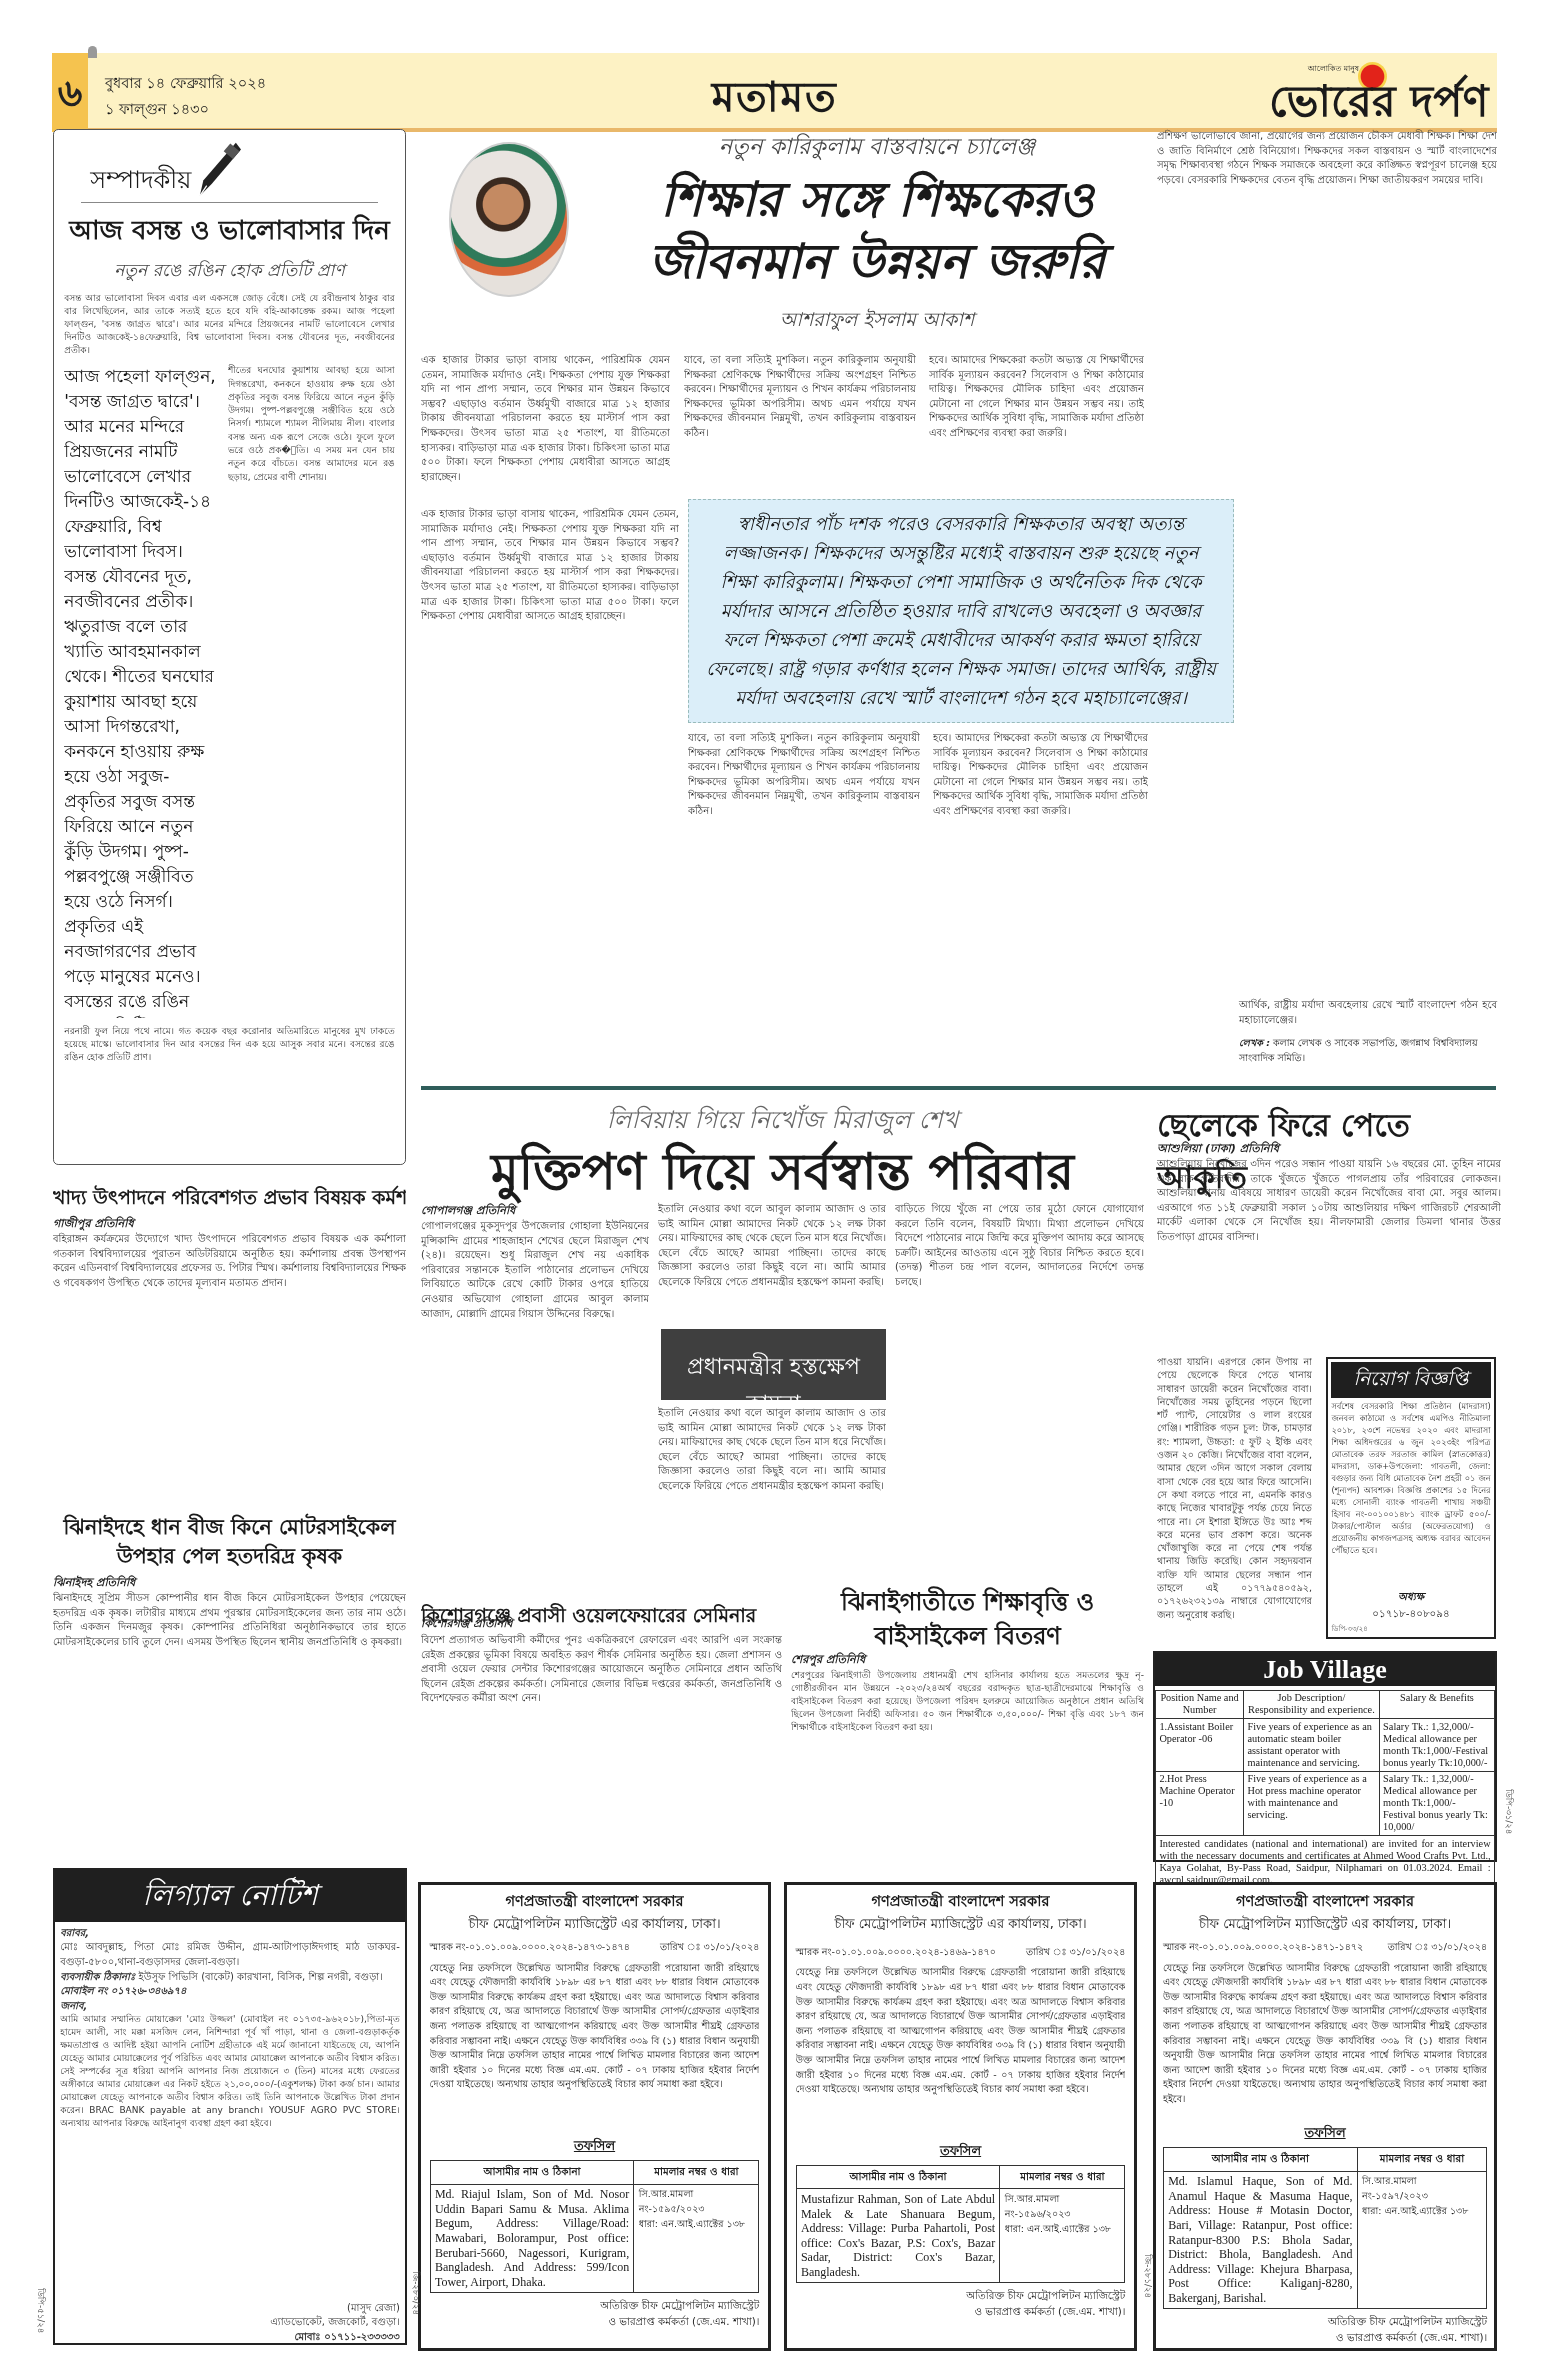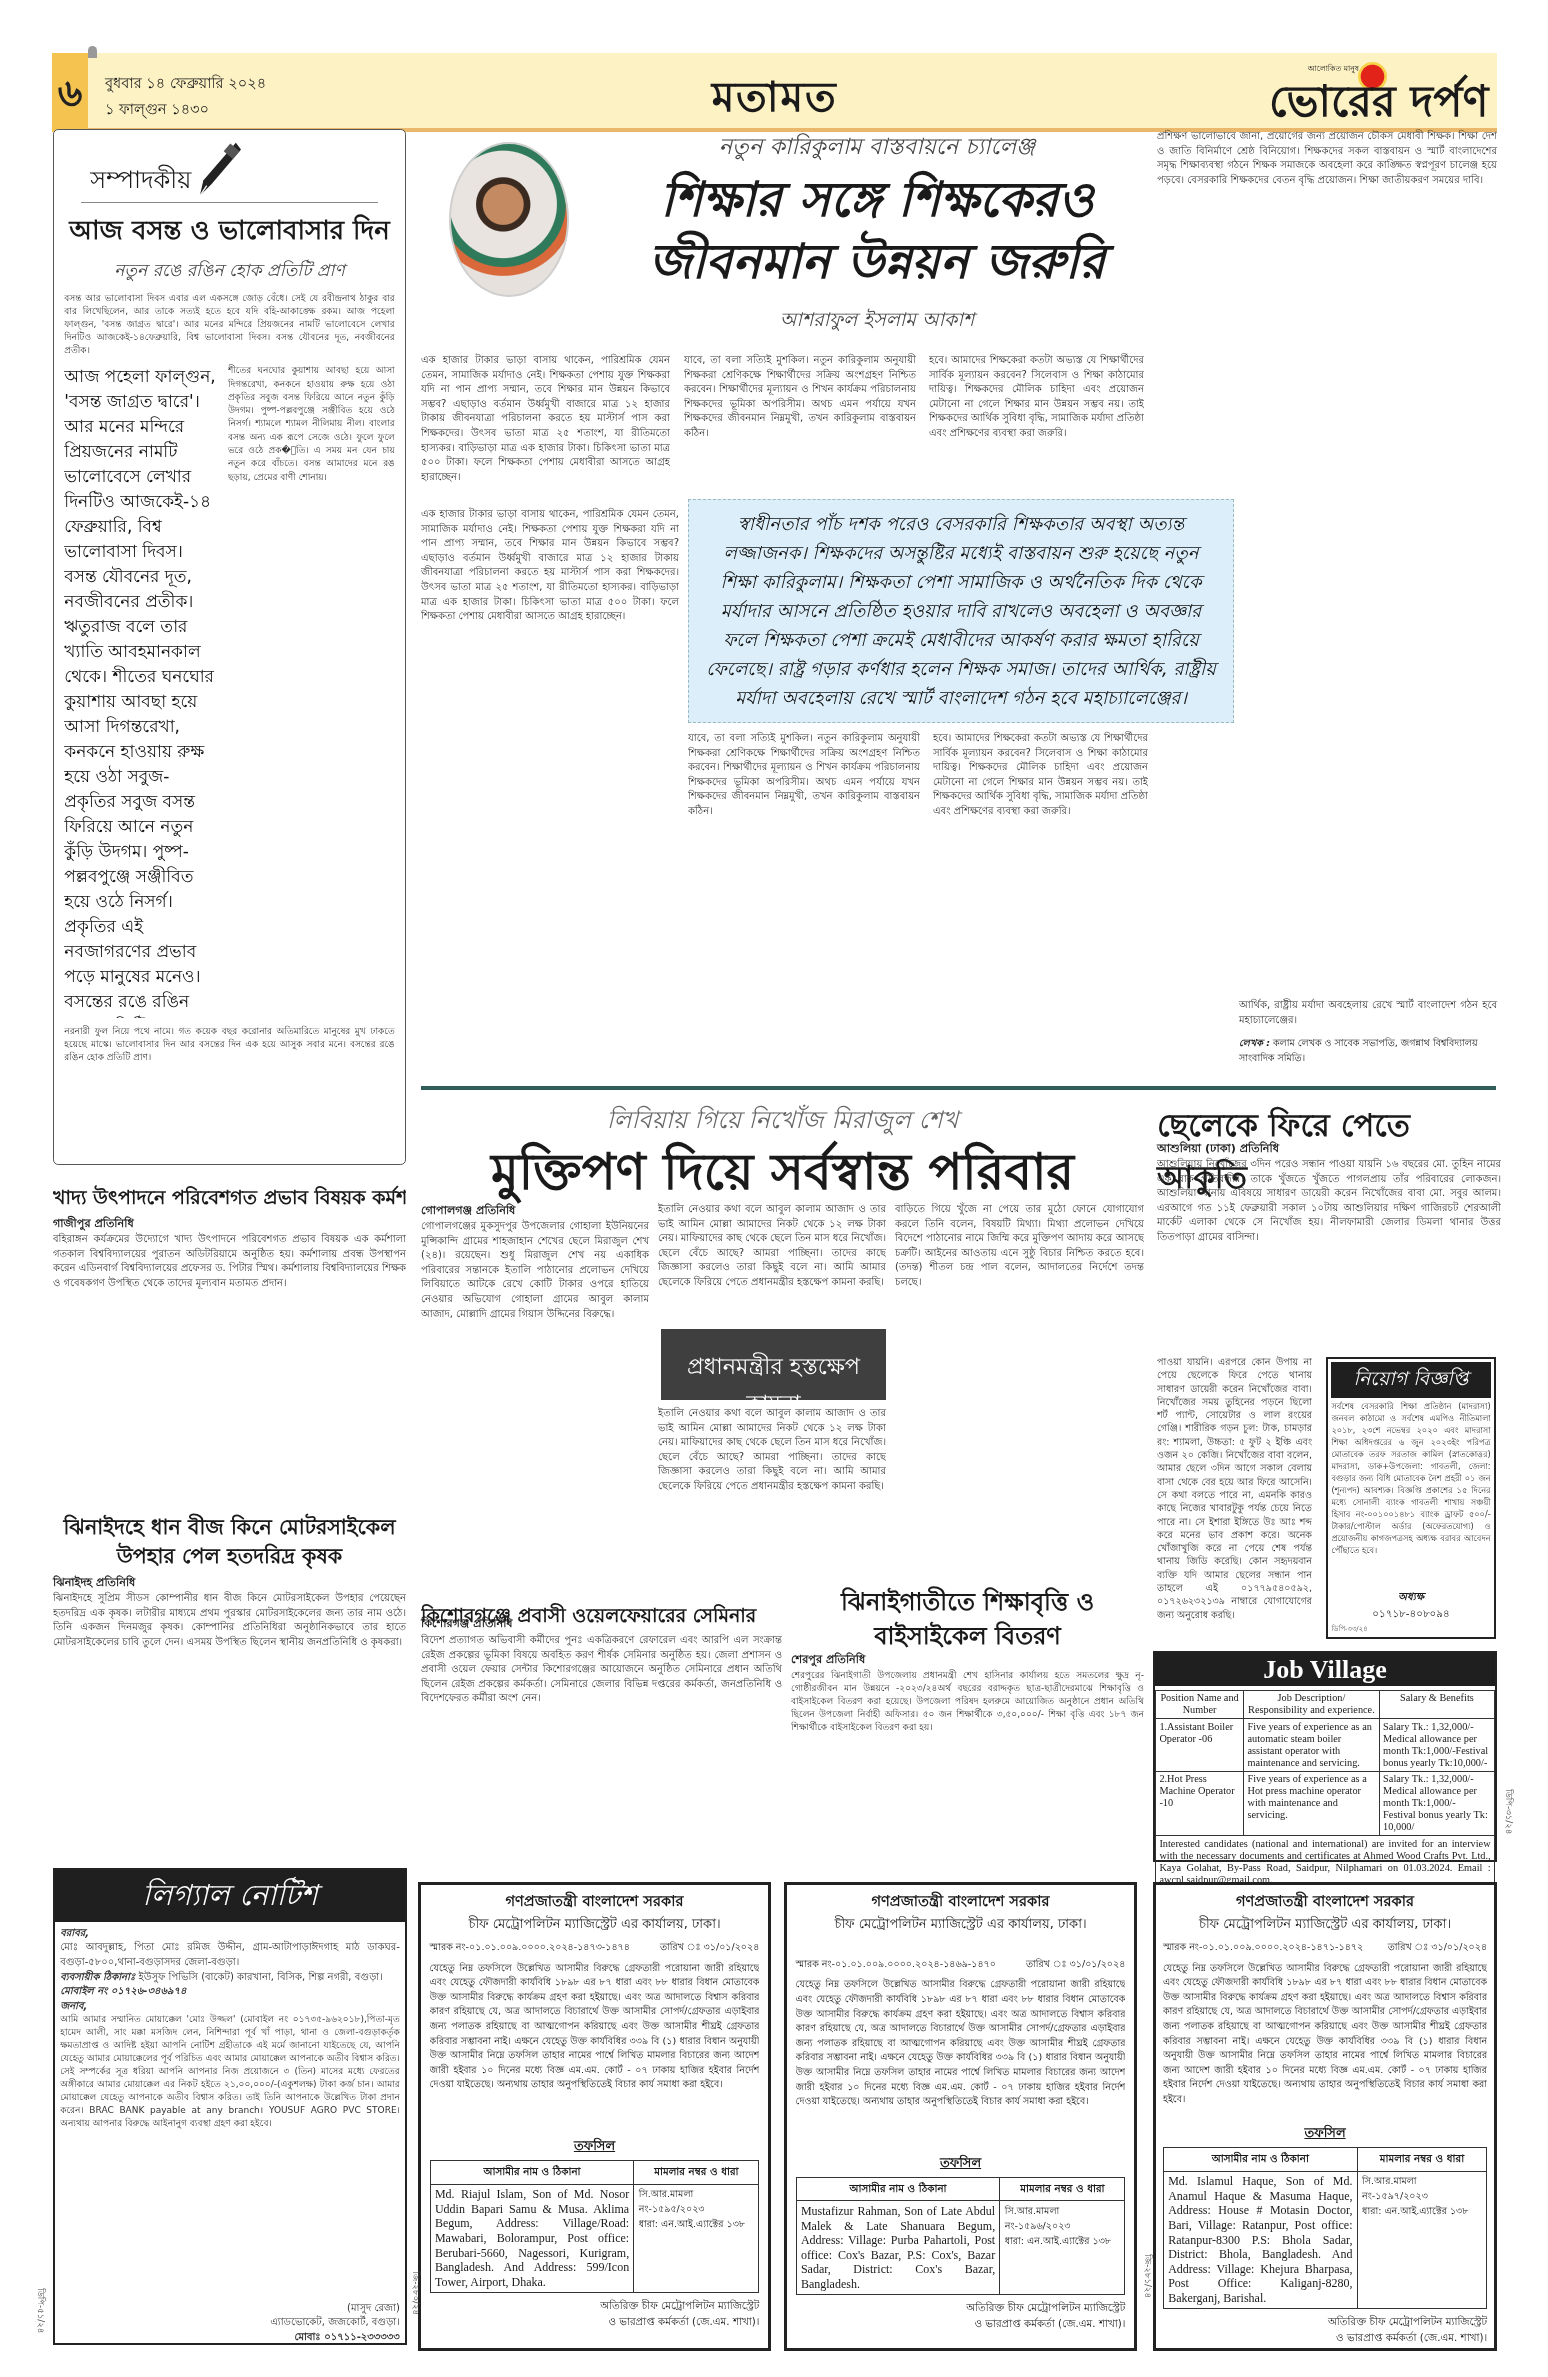--- a/index.html
+++ b/index.html
@@ -14,21 +14,21 @@
   .section-title { left: 0; width: 1445px; top: 12px; text-align: center; font-size: 41px; font-weight: bold; letter-spacing: 1.7px; }
   .logo { right: 8.6px; top: 15.5px; font-size: 43px; font-weight: bold; color: #1a1a1a; }
   .logo-sun { right: 110px; top: 8.6px; width: 29px; height: 29px; border-radius: 50%; background: radial-gradient(circle, #e2231a 55%, #f7d34a 60%); }
   .logo-tag { right: 138px; top: 8.6px; font-size: 7.7px; }
 
   .box { border: 1.7px solid #555; border-radius: 5.2px; background: #fff; }
   .col-text { font-size: 10px; line-height: 14.6px; text-align: justify; color: #333; font-family: "DejaVu Sans", sans-serif; }
   .hline { height: 0.9px; background: #888; }
   .dark-banner { background: #1f1f1f; color: #fff; text-align: center; }
   .gray-banner { background: #3f3f3f; color: #fff; text-align: center; }
-  .reporter { font-size: 11.2px; font-weight: bold; color: #222; font-family: "DejaVu Sans", sans-serif; }
+  .reporter { font-size: 11.2px; font-style: italic; font-weight: bold; color: #222; font-family: "DejaVu Sans", sans-serif; }
 
   .pull-quote { background: #dbeef9; border: 1.7px dashed #9bb; padding: 8.6px 13.8px; text-align: center; font-size: 18px; line-height: 29px; font-style: italic; color: #111; font-family: "DejaVu Sans", sans-serif; }
 
   .photo-frame { border-radius: 50%; background: radial-gradient(circle at 45% 40%, #c48a62 0 18%, #3b2a20 19% 24%, #e9e4e0 25% 48%, #2f7a5a 49% 56%, #d9683a 57% 64%, #e6e1dc 65% 100%); border: 2.6px solid #cfcfcf; }
 
   .notice-box { border: 3.4px solid #222; background: #fff; }
   .notice-title { text-align: center; font-weight: bold; font-size: 14.6px; font-family: "DejaVu Sans", sans-serif; }
   .notice-sub { text-align: center; font-size: 13px; font-family: "DejaVu Sans", sans-serif; }
   .notice-ref { font-size: 9.5px; font-family: "DejaVu Sans", sans-serif; display: flex; justify-content: space-between; }
   .notice-body { font-size: 9.5px; line-height: 14.6px; text-align: justify; font-family: "DejaVu Sans", sans-serif; }
@@ -218,21 +218,21 @@
   <div class="sign" style="margin-top:5.2px;">
       <div>অতিরিক্ত চীফ মেট্রোপলিটন ম্যাজিস্ট্রেট</div>
       <div>ও ভারপ্রাপ্ত কর্মকর্তা (জে.এম. শাখা)।</div>
     </div>
 </div>
 <div class="abs vert-code" style="left:409px; top:2271px;">জি-২৮০/২৪</div>
 
 <div class="abs notice-box" style="left:784px; top:1882px; width:353px; height:469px; padding:5.2px 8.6px;">
   <div class="notice-title">গণপ্রজাতন্ত্রী বাংলাদেশ সরকার</div>
   <div class="notice-sub">চীফ মেট্রোপলিটন ম্যাজিস্ট্রেট এর কার্যালয়, ঢাকা।</div>
-  <div class="notice-ref" style="margin-top:22px;">
+  <div class="notice-ref" style="margin-top:10px;">
       <span>স্মারক নং-০১.০১.০০৯.০০০০.২০২৪-১৪৬৯-১৪৭০</span>
       <span>তারিখ ঃ ৩১/০১/২০২৪</span>
     </div>
   <div class="notice-body" style="margin-top:5.2px; height:172px; overflow:hidden;">যেহেতু নিম্ন তফসিলে উল্লেখিত আসামীর বিরুদ্ধে গ্রেফতারী পরোয়ানা জারী রহিয়াছে এবং যেহেতু ফৌজদারী কার্যবিধি ১৮৯৮ এর ৮৭ ধারা এবং ৮৮ ধারার বিধান মোতাবেক উক্ত আসামীর বিরুদ্ধে কার্যক্রম গ্রহণ করা হইয়াছে। এবং অত্র আদালতে বিশ্বাস করিবার কারণ রহিয়াছে যে, অত্র আদালতে বিচারার্থে উক্ত আসামীর সোপর্দ/গ্রেফতার এড়াইবার জন্য পলাতক রহিয়াছে বা আত্মগোপন করিয়াছে এবং উক্ত আসামীর শীঘ্রই গ্রেফতার করিবার সম্ভাবনা নাই। এক্ষনে যেহেতু উক্ত কার্যবিধির ৩৩৯ বি (১) ধারার বিধান অনুযায়ী উক্ত আসামীর নিম্নে তফসিল তাহার নামের পার্শ্বে লিখিত মামলার বিচারের জন্য আদেশ জারী হইবার ১০ দিনের মধ্যে বিজ্ঞ এম.এম. কোর্ট - ০৭ ঢাকায় হাজির হইবার নির্দেশ দেওয়া যাইতেছে। অন্যথায় তাহার অনুপস্থিতিতেই বিচার কার্য সমাধা করা হইবে।</div>
   <div class="tofsil" style="margin:3.4px 0;">তফসিল</div>
   <table class="tf">
     <tbody>
         <tr>
           <th style="width:62%;">আসামীর নাম ও ঠিকানা</th>
           <th>মামলার নম্বর ও ধারা</th>

